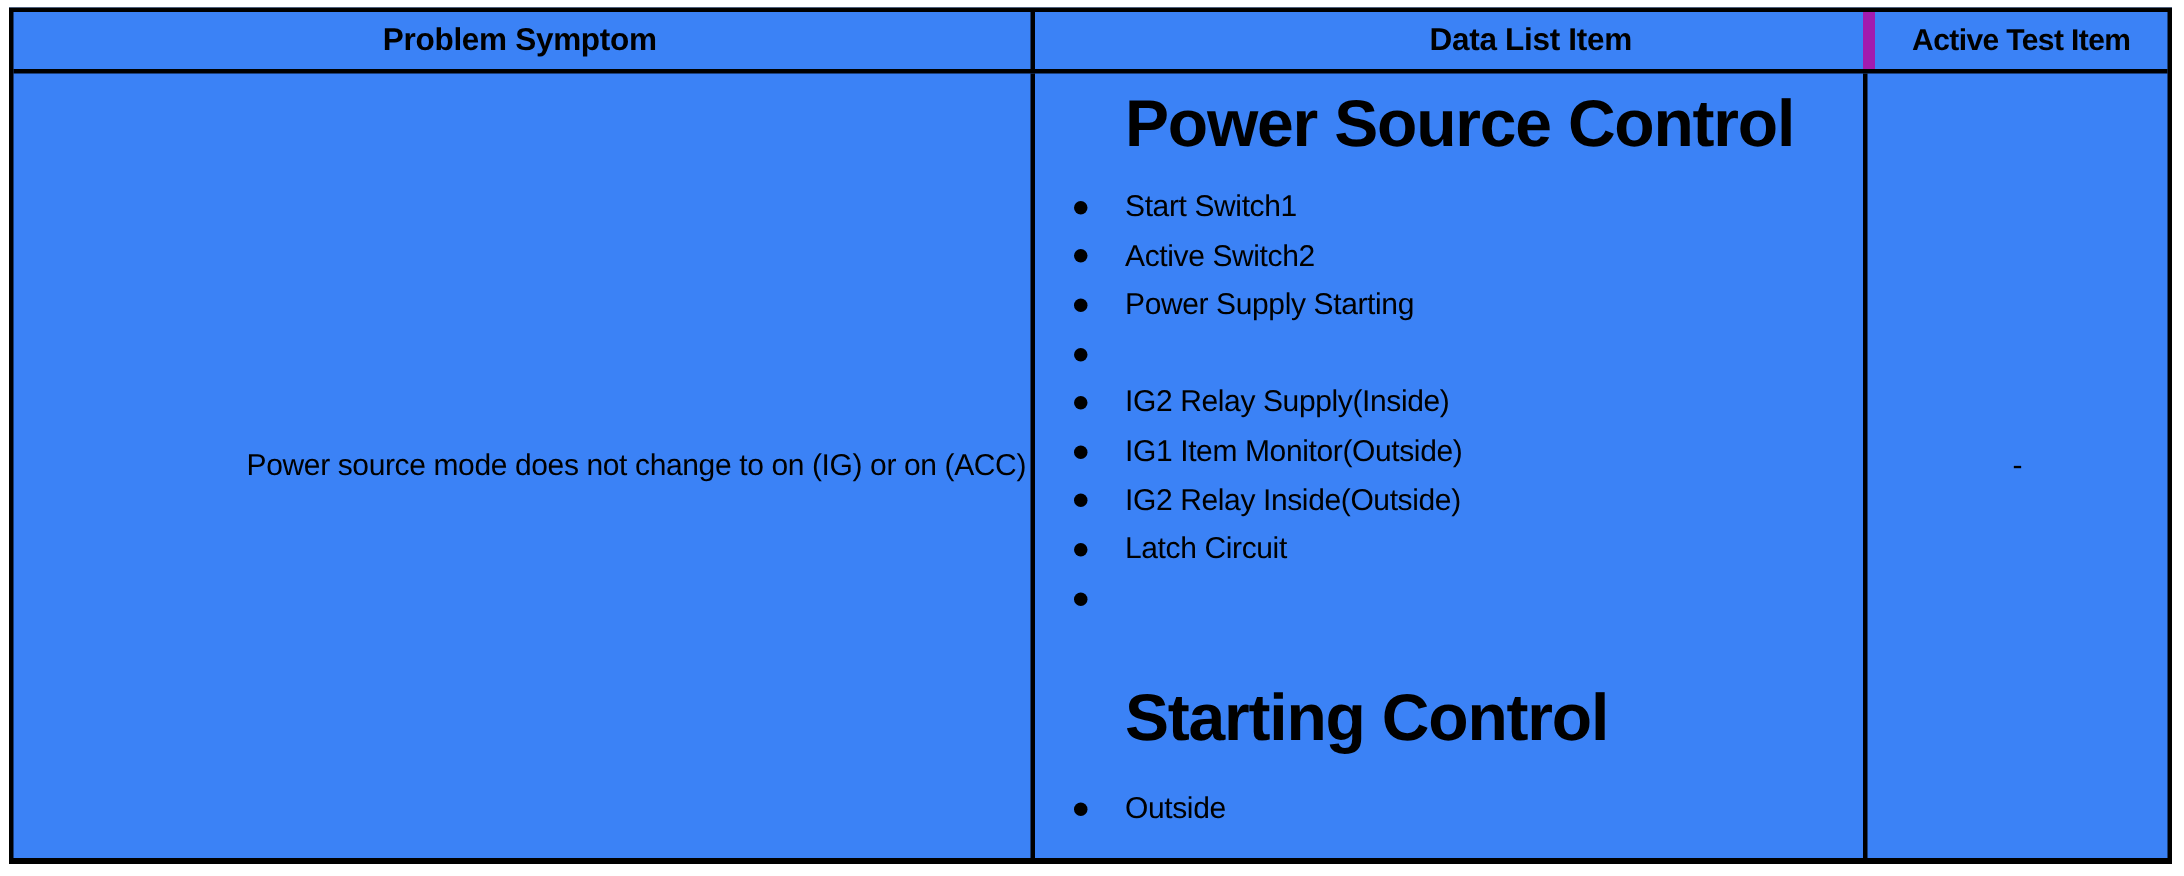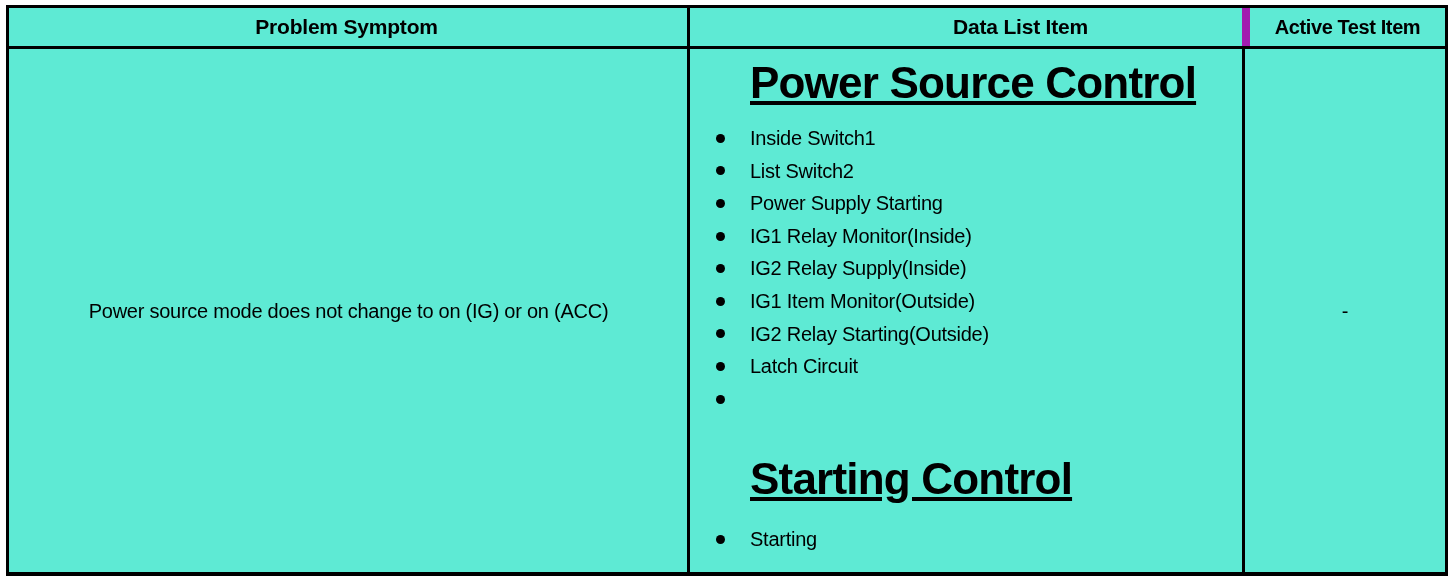--- a/index.html
+++ b/index.html
@@ -26,21 +26,21 @@
   
   .table-frame {
     position: absolute;
     left: 6px;
     top: 5px;
     width: 1442px;   
     height: 571px;   
     box-sizing: border-box;
     border: 3px solid #000;
     border-bottom-width: 4px;
-    background: #5eead4;
+    background: #3b82f6;
   }
 
   
   .header-row {
     position: absolute;
     left: 0;
     top: 0;
     right: 0;
     height: 41px;
     border-bottom: 3px solid #000;
@@ -85,21 +85,21 @@
   
   .symptom-text {
     position: absolute;
     left: 4px;
     right: 0;
     top: 50%;
     transform: translateY(-50%);
     font-size: 20px;
     letter-spacing: -0.25px;
     white-space: nowrap;
-    text-align: center;
+    text-align: right;
   }
 
   
   .active-dash {
     position: absolute;
     left: 0;
     right: 0;
     top: 50%;
     transform: translateY(-50%);
     text-align: center;
@@ -108,21 +108,20 @@
 
   
   .datalist-body {
     position: absolute;
     left: 0;
     top: 0;
     right: 0;
     bottom: 0;
     padding-left: 20px;
     overflow: hidden;
-    text-decoration: underline;
   }
   .section-heading {
     font-weight: bold;
     font-size: 44px;
     line-height: 1.0;
     letter-spacing: -0.8px;
     white-space: nowrap;
     margin: 0;
     padding-left: 40px;
   }
@@ -176,60 +175,59 @@
         <div class="symptom-text">Power source mode does not change to on (IG) or on (ACC)</div>
       </div>
 
       <div class="bcell bcell-datalist">
         <div class="datalist-body">
 
           <div class="section-heading first">Power Source Control</div>
           <ul class="item-list">
             <li class="item-row">
               <span class="item-bullet"></span>
-              <span class="item-text">Inside Switch1</span>
-            </li>
-            <li class="item-row">
-              <span class="item-bullet"></span>
-              <span class="item-text">List Switch2</span>
+              <span class="item-text">Start Switch1</span>
+            </li>
+            <li class="item-row">
+              <span class="item-bullet"></span>
+              <span class="item-text">Active Switch2</span>
             </li>
             <li class="item-row">
               <span class="item-bullet"></span>
               <span class="item-text">Power Supply Starting</span>
             </li>
             <li class="item-row">
               <span class="item-bullet"></span>
-              <span class="item-text">IG1 Relay Monitor(Inside)</span>
             </li>
             <li class="item-row">
               <span class="item-bullet"></span>
               <span class="item-text">IG2 Relay Supply(Inside)</span>
             </li>
             <li class="item-row">
               <span class="item-bullet"></span>
               <span class="item-text">IG1 Item Monitor(Outside)</span>
             </li>
             <li class="item-row">
               <span class="item-bullet"></span>
-              <span class="item-text">IG2 Relay Starting(Outside)</span>
+              <span class="item-text">IG2 Relay Inside(Outside)</span>
             </li>
             <li class="item-row">
               <span class="item-bullet"></span>
               <span class="item-text">Latch Circuit</span>
             </li>
             <li class="item-row">
               <span class="item-bullet"></span>
             </li>
           </ul>
 
           <div class="section-heading second">Starting Control</div>
           <ul class="item-list second-list">
             <li class="item-row">
               <span class="item-bullet"></span>
-              <span class="item-text">Starting</span>
+              <span class="item-text">Outside</span>
             </li>
           </ul>
 
         </div>
       </div>
 
       <div class="bcell bcell-active">
         <div class="active-dash">-</div>
       </div>
 

